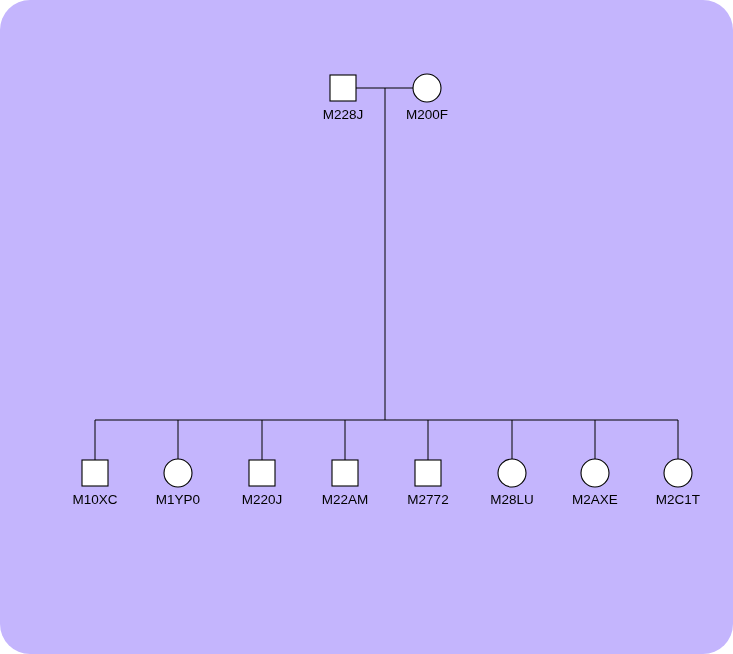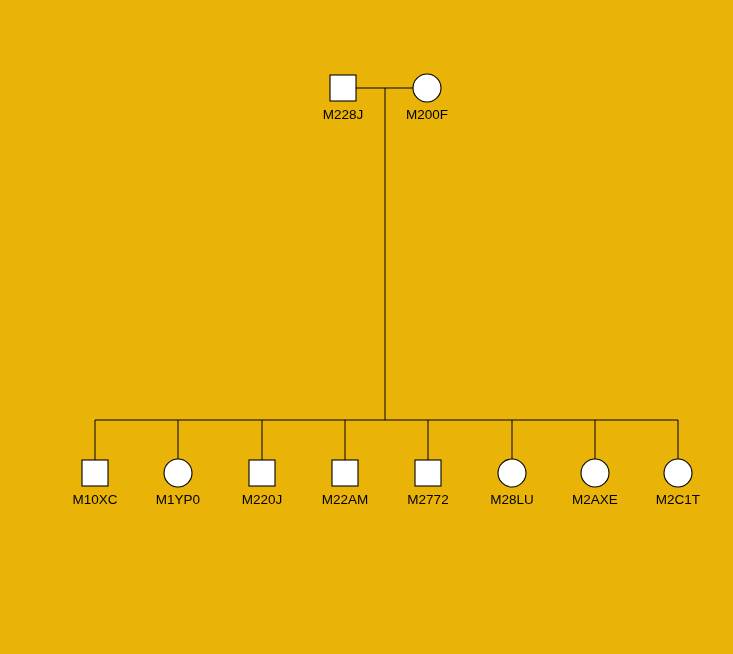--- a/index.html
+++ b/index.html
@@ -4,22 +4,23 @@
 <style>
   html, body {
     margin: 0;
     padding: 0;
     background: #ffffff;
   }
   #stage {
     position: relative;
     width: 733px;
     height: 654px;
-    background: #eab308;
+    background: #c4b5fd;
     overflow: hidden;
+    border-radius: 30px;
   }
   svg { display: block; }
   .rel-line {
     stroke: #000000;
     stroke-width: 1;
     fill: none;
   }
   .shape {
     fill: #ffffff;
     stroke: #000000;

